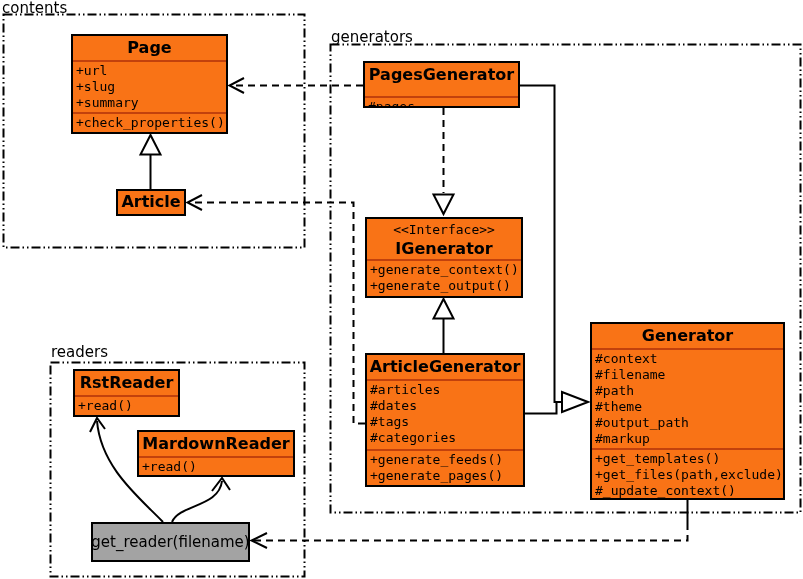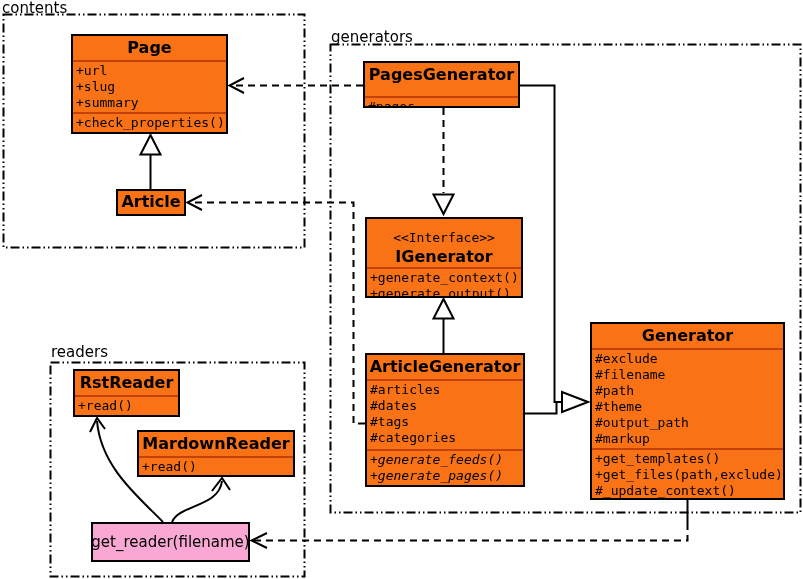--- a/index.html
+++ b/index.html
@@ -17,29 +17,29 @@
     position:absolute;box-sizing:border-box;border:2px solid #000;
     background:#f97316;display:flex;flex-direction:column;overflow:hidden;
   }
   .cls-title{
     font-weight:bold;font-size:16px;text-align:center;line-height:24px;
     flex:0 0 auto;white-space:nowrap;
   }
   .cls-title.small{line-height:21px;}
   .stereotype{
     font-family:"DejaVu Sans Mono",monospace;font-size:13px;
-    text-align:center;line-height:17px;padding-top:10px;
+    text-align:center;line-height:17px;padding-top:2px;
   }
   .comp{border-top:2px solid #c2410c;padding:1px 3px;flex:1 1 auto;}
   .member{
     font-family:"DejaVu Sans Mono",monospace;font-size:13px;line-height:16px;
     white-space:pre;
   }
   .plainbox{
-    position:absolute;box-sizing:border-box;border:2px solid #000;background:#f9a8d4;
+    position:absolute;box-sizing:border-box;border:2px solid #000;background:#a3a3a3;
     display:flex;align-items:center;justify-content:center;
     font-size:15px;white-space:nowrap;
   }
 </style>
 </head>
 <body>
 
 <svg class="wires" width="803" height="579" viewBox="0 0 803 579">
 
   <rect x="3.5" y="14.5" width="301" height="233" fill="none" stroke="#000" stroke-width="2" stroke-dasharray="9 3 1.5 3 1.5 3"></rect>
@@ -113,30 +113,30 @@
 </div>
 
 <div class="cls" style="left:365px;top:353px;width:160px;height:134px;">
   <div class="cls-title">ArticleGenerator</div>
   <div class="comp">
     <div class="member">#articles</div>
     <div class="member">#dates</div>
     <div class="member">#tags</div>
     <div class="member">#categories</div>
   </div>
-  <div class="comp" style="flex:0 0 auto;font-style:italic;">
+  <div class="comp" style="flex:0 0 auto;">
     <div class="member">+generate_feeds()</div>
     <div class="member">+generate_pages()</div>
   </div>
 </div>
 
 <div class="cls" style="left:590px;top:322px;width:195px;height:178px;">
   <div class="cls-title">Generator</div>
   <div class="comp">
-    <div class="member">#exclude</div>
+    <div class="member">#context</div>
     <div class="member">#filename</div>
     <div class="member">#path</div>
     <div class="member">#theme</div>
     <div class="member">#output_path</div>
     <div class="member">#markup</div>
   </div>
   <div class="comp" style="flex:0 0 auto;">
     <div class="member">+get_templates()</div>
     <div class="member">+get_files(path,exclude)</div>
     <div class="member">#_update_context()</div>

